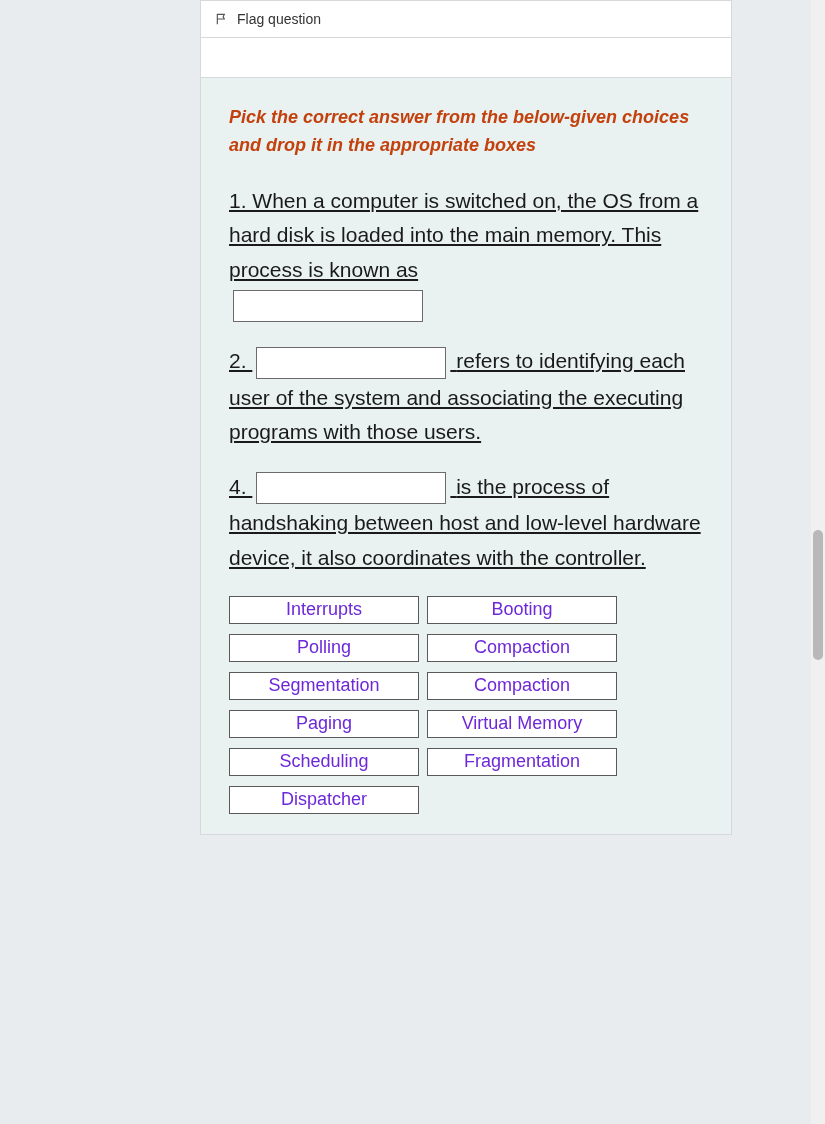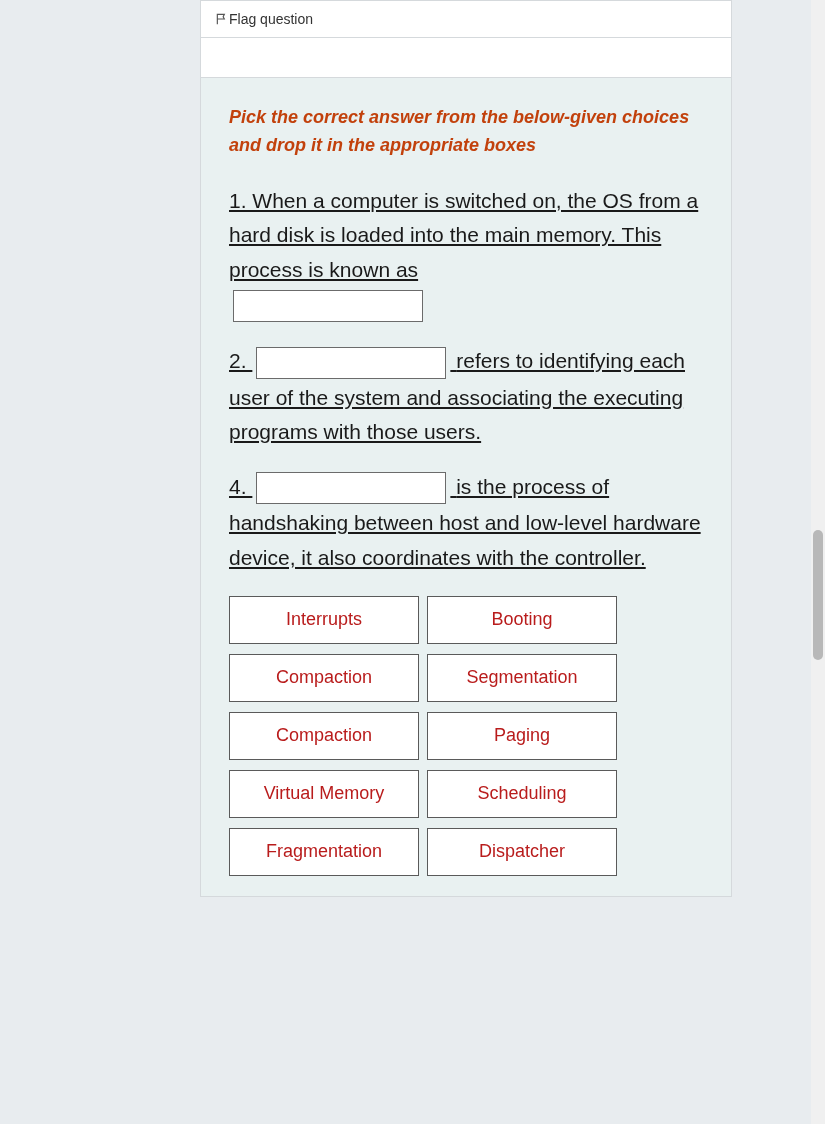--- a/index.html
+++ b/index.html
@@ -19,20 +19,21 @@
     background: #e8ecef;
     padding: 0 93px 0 200px;
     position: relative;
   }
   .flag-bar {
     background: #fff;
     border: 1px solid #d5d9dc;
     padding: 10px 14px;
     display: flex;
     align-items: center;
+    gap: 8px;
     font-size: 14px;
     color: #333;
   }
   .flag-icon svg {
     width: 14px;
     height: 14px;
     display: block;
   }
   .gap {
     height: 40px;
@@ -73,28 +74,28 @@
   }
   .choices {
     margin-top: 18px;
     display: flex;
     flex-wrap: wrap;
     gap: 10px 8px;
     width: 400px;
   }
   .choice {
     width: 190px;
-    height: 48px;
+    height: 28px;
     background: #fff;
     border: 1px solid #5a5a5a;
     display: flex;
     align-items: center;
     justify-content: center;
     font-size: 18px;
-    color: #b91c1c;
+    color: #6d28d9;
     cursor: move;
   }
   .scrollbar {
     position: absolute;
     top: 0;
     right: 0;
     width: 14px;
     height: 1124px;
     background: #f0f0f0;
   }
@@ -142,20 +143,21 @@
       <div class="qblock">
         <span>4. </span>
         <span class="dropzone"></span>
         <span> is the process of handshaking between host and low-level hardware device, it also coordinates with the controller.</span>
       </div>
     </div>
 
     <div class="choices">
       <div class="choice">Interrupts</div>
       <div class="choice">Booting</div>
+      <div class="choice">Polling</div>
       <div class="choice">Compaction</div>
       <div class="choice">Segmentation</div>
       <div class="choice">Compaction</div>
       <div class="choice">Paging</div>
       <div class="choice">Virtual Memory</div>
       <div class="choice">Scheduling</div>
       <div class="choice">Fragmentation</div>
       <div class="choice">Dispatcher</div>
     </div>
   </div>

